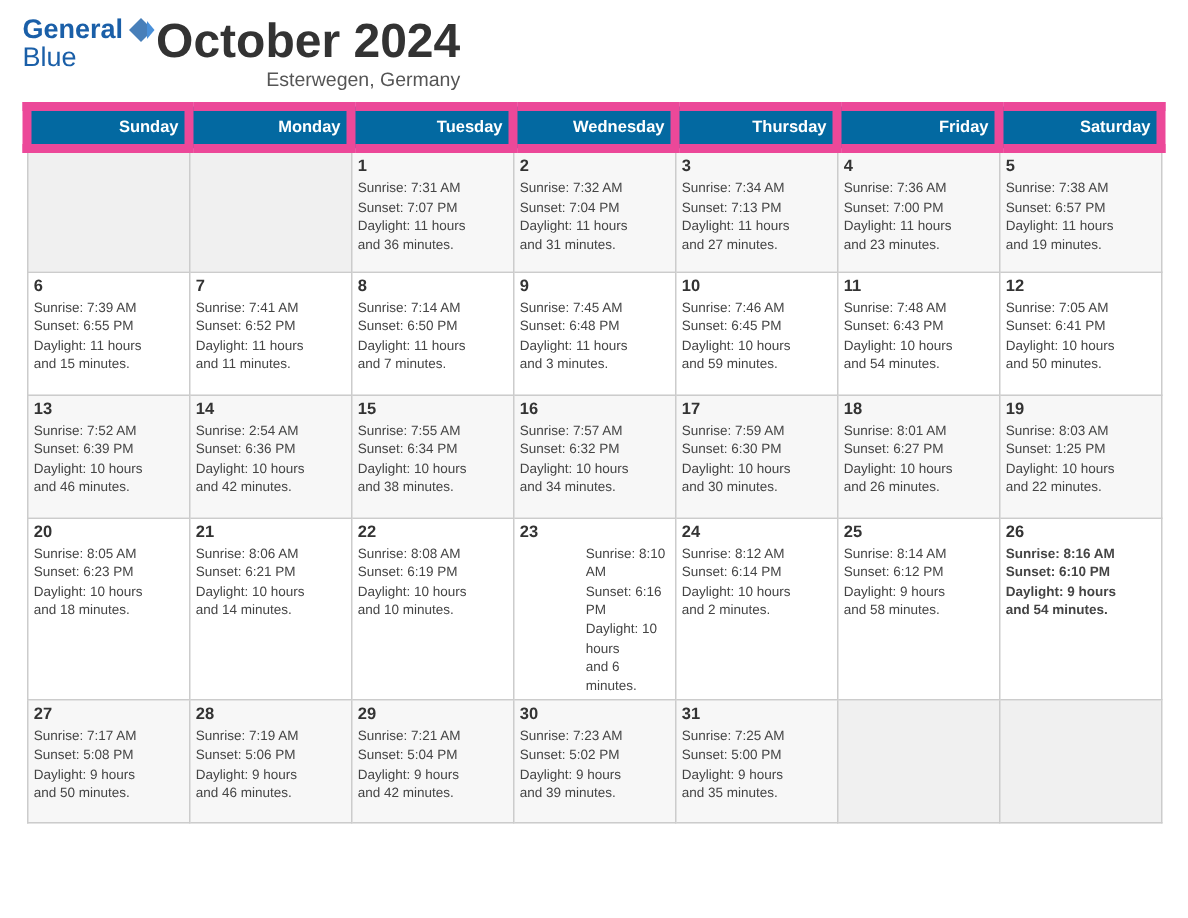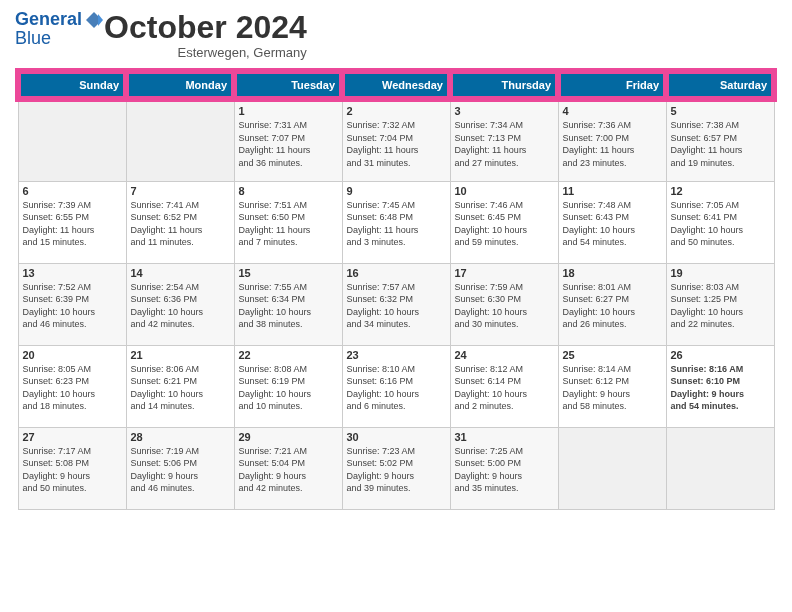--- a/index.html
+++ b/index.html
@@ -181,21 +181,21 @@
           </td>
           <td>
             <span class="day-num">7</span>
             <div class="day-info" style="white-space: pre-line;">Sunrise: 7:41 AM
 Sunset: 6:52 PM
 Daylight: 11 hours
 and 11 minutes.</div>
           </td>
           <td>
             <span class="day-num">8</span>
-            <div class="day-info" style="white-space: pre-line;">Sunrise: 7:51 AM
+            <div class="day-info" style="white-space: pre-line;">Sunrise: 7:14 AM
 Sunset: 6:50 PM
 Daylight: 11 hours
 and 7 minutes.</div>
           </td>
           <td>
             <span class="day-num">9</span>
             <div class="day-info" style="white-space: pre-line;">Sunrise: 7:45 AM
 Sunset: 6:48 PM
 Daylight: 11 hours
 and 3 minutes.</div>
@@ -290,21 +290,21 @@
           </td>
           <td>
             <span class="day-num">22</span>
             <div class="day-info" style="white-space: pre-line;">Sunrise: 8:08 AM
 Sunset: 6:19 PM
 Daylight: 10 hours
 and 10 minutes.</div>
           </td>
           <td>
             <span class="day-num">23</span>
-            <div class="day-info" style="white-space: pre-line;">Sunrise: 8:10 AM
+            <div class="day-info" style="white-space: pre-line; margin-left: 44px;">Sunrise: 8:10 AM
 Sunset: 6:16 PM
 Daylight: 10 hours
 and 6 minutes.</div>
           </td>
           <td>
             <span class="day-num">24</span>
             <div class="day-info" style="white-space: pre-line;">Sunrise: 8:12 AM
 Sunset: 6:14 PM
 Daylight: 10 hours
 and 2 minutes.</div>

